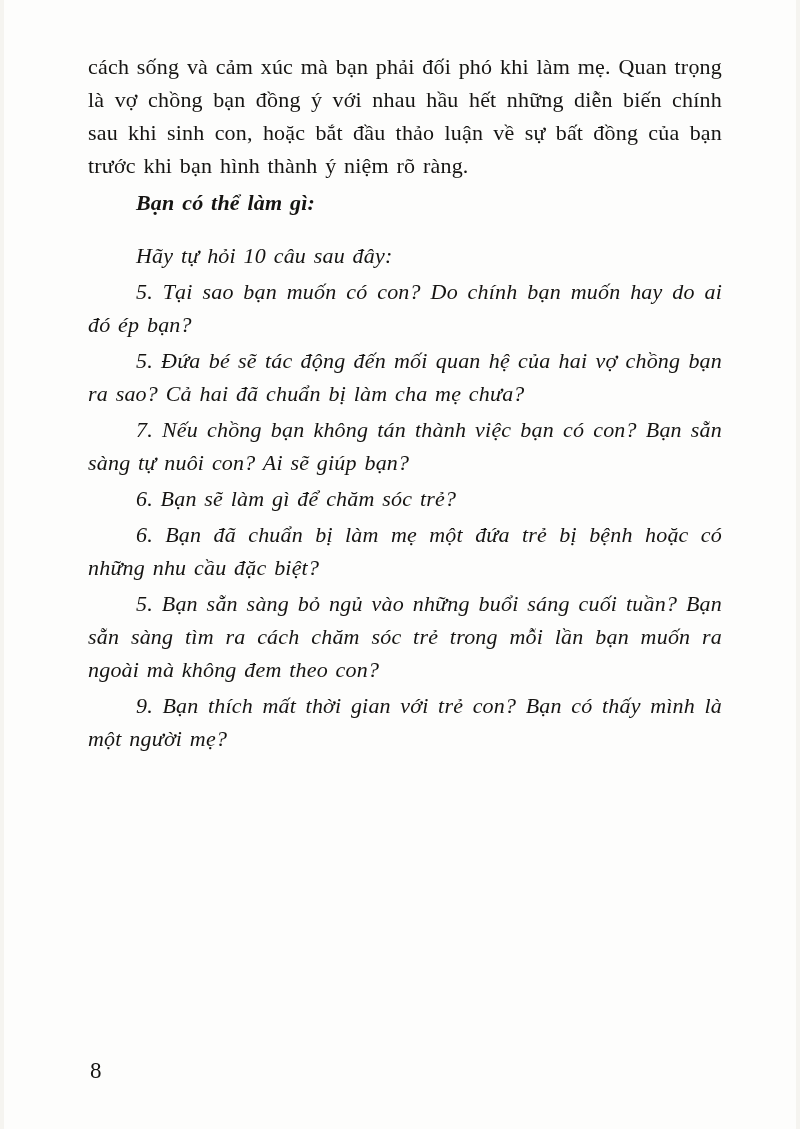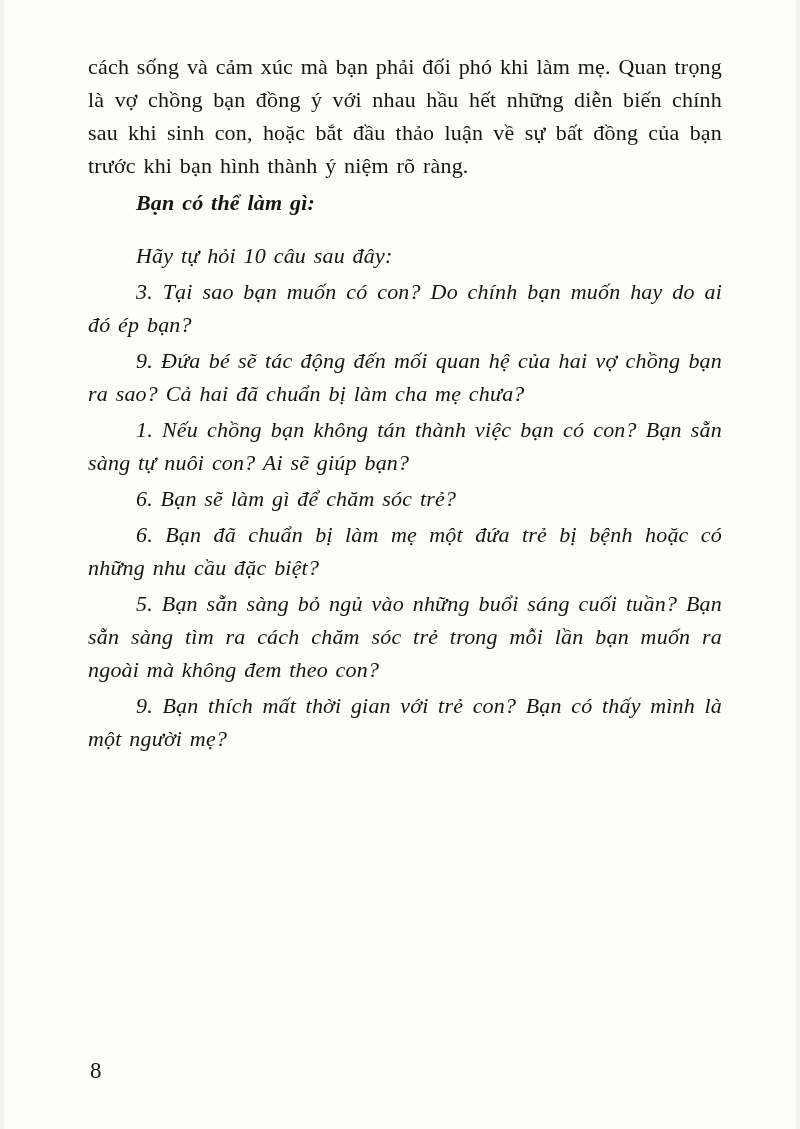--- a/index.html
+++ b/index.html
@@ -53,22 +53,22 @@
   }
 </style>
 </head>
 <body>
 
 <div class="sheet">
   <div class="text-block">
     <p class="para">cách sống và cảm xúc mà bạn phải đối phó khi làm mẹ. Quan trọng là vợ chồng bạn đồng ý với nhau hầu hết những diễn biến chính sau khi sinh con, hoặc bắt đầu thảo luận về sự bất đồng của bạn trước khi bạn hình thành ý niệm rõ ràng.</p>
     <p class="para heading">Bạn có thể làm gì:</p>
     <p class="para indent">Hãy tự hỏi 10 câu sau đây:</p>
-    <p class="para indent">3. Tại sao bạn muốn có con? Do chính bạn muốn hay do ai đó ép bạn?</p>
-    <p class="para indent">9. Đứa bé sẽ tác động đến mối quan hệ của hai vợ chồng bạn ra sao? Cả hai đã chuẩn bị làm cha mẹ chưa?</p>
-    <p class="para indent">1. Nếu chồng bạn không tán thành việc bạn có con? Bạn sẵn sàng tự nuôi con? Ai sẽ giúp bạn?</p>
+    <p class="para indent">5. Tại sao bạn muốn có con? Do chính bạn muốn hay do ai đó ép bạn?</p>
+    <p class="para indent">5. Đứa bé sẽ tác động đến mối quan hệ của hai vợ chồng bạn ra sao? Cả hai đã chuẩn bị làm cha mẹ chưa?</p>
+    <p class="para indent">7. Nếu chồng bạn không tán thành việc bạn có con? Bạn sẵn sàng tự nuôi con? Ai sẽ giúp bạn?</p>
     <p class="para indent">6. Bạn sẽ làm gì để chăm sóc trẻ?</p>
     <p class="para indent">6. Bạn đã chuẩn bị làm mẹ một đứa trẻ bị bệnh hoặc có những nhu cầu đặc biệt?</p>
     <p class="para indent">5. Bạn sẵn sàng bỏ ngủ vào những buổi sáng cuối tuần? Bạn sẵn sàng tìm ra cách chăm sóc trẻ trong mỗi lần bạn muốn ra ngoài mà không đem theo con?</p>
     <p class="para indent">9. Bạn thích mất thời gian với trẻ con? Bạn có thấy mình là một người mẹ?</p>
   </div>
   <div class="page-number">8</div>
 </div>
 
 </body></html>

